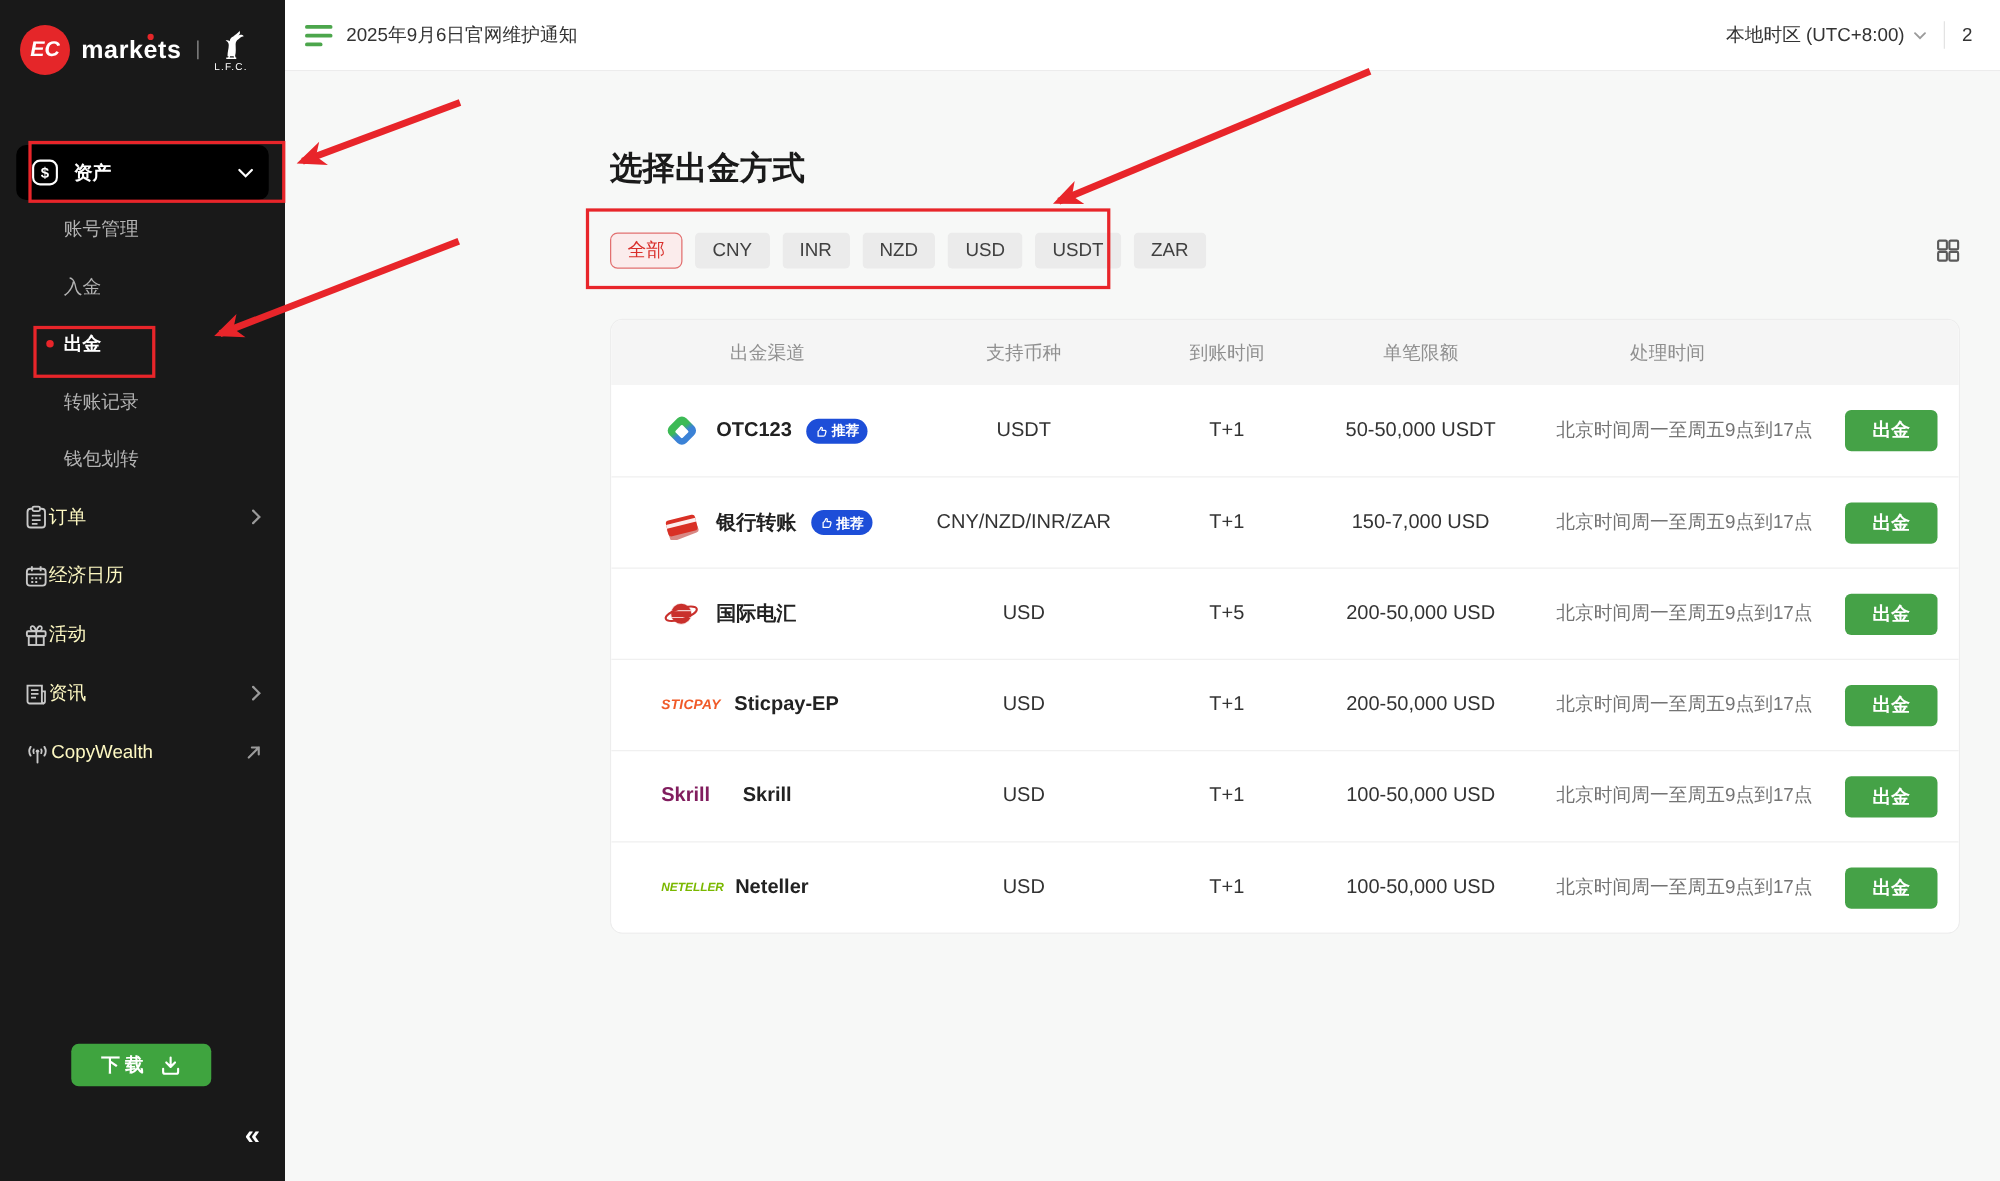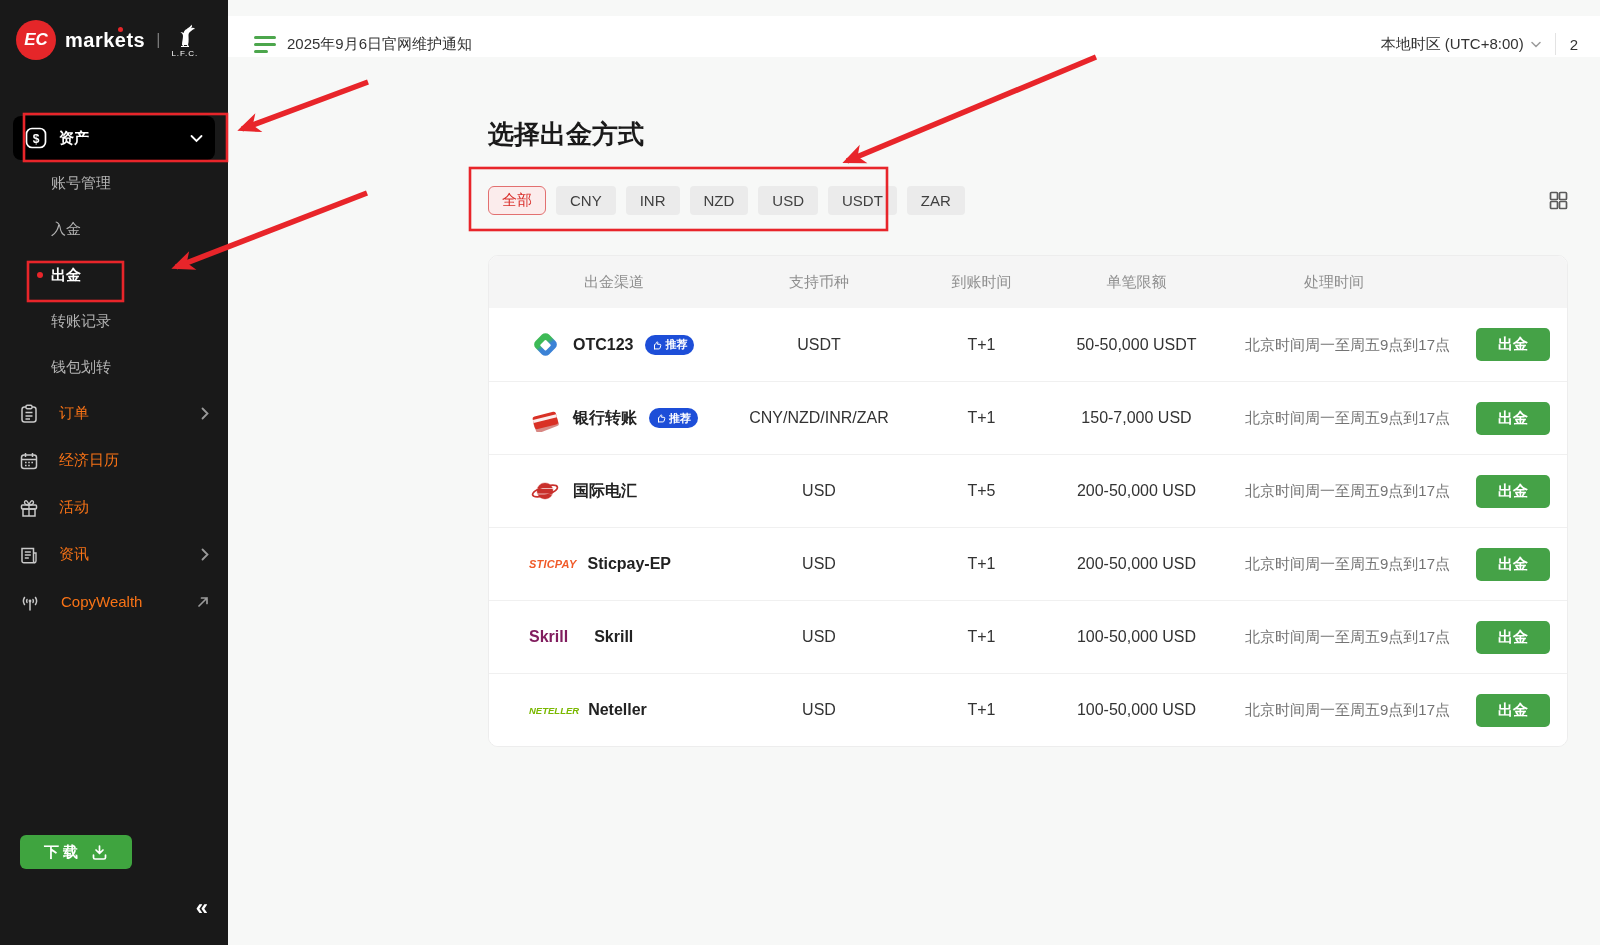--- a/index.html
+++ b/index.html
@@ -16,29 +16,29 @@
   .lfc-wrap { display:flex; flex-direction:column; align-items:center; line-height:1; }
   .lfc-txt { color:#fff; font-size:8px; letter-spacing:1px; margin-top:1px; }
 
   .nav { display:flex; flex-direction:column; padding:0 13px; margin-top:36px; }
   .nav-active { background:#000; border-radius:8px; height:44px; display:flex; align-items:center; padding:0 12px; color:#fff; }
   .nav-active .lbl { font-size:15px; font-weight:bold; margin-left:12px; }
   .nav-active .chev { margin-left:auto; display:flex; }
   .subitem { height:46px; display:flex; align-items:center; padding-left:38px; color:#b3b3b3; font-size:15px; position:relative; }
   .subitem.active { color:#fff; font-weight:bold; }
   .subitem.active .dot { position:absolute; left:24px; width:6px; height:6px; border-radius:50%; background:#e8252a; }
-  .navitem { height:47px; display:flex; align-items:center; padding:0 6px; color:#f97316; font-size:15px; gap:20px; }
+  .navitem { height:47px; display:flex; align-items:center; padding:0 6px; color:#fef9c3; font-size:15px; gap:0; }
   .navitem .tail { margin-left:auto; display:flex; color:#9a9a9a; }
 
-  .download-btn { margin-top:auto; margin-left:20px; width:112px; height:34px; background:#3fa43f; border-radius:6px; border:none; color:#fff; font-size:15px; font-weight:bold; display:flex; align-items:center; justify-content:center; gap:9px; cursor:pointer; font-family:inherit; letter-spacing:4px; }
+  .download-btn { margin-top:auto; margin-left:57px; width:112px; height:34px; background:#3fa43f; border-radius:6px; border:none; color:#fff; font-size:15px; font-weight:bold; display:flex; align-items:center; justify-content:center; gap:9px; cursor:pointer; font-family:inherit; letter-spacing:4px; }
   .collapse-row { display:flex; justify-content:flex-end; padding:28px 20px 26px 0; }
   .collapse-ic { color:#fff; font-size:22px; font-weight:bold; line-height:1; cursor:pointer; }
 
   
-  .topbar { position:absolute; left:228px; top:16px; right:0; height:57px; background:#fff; border-bottom:1px solid #ececec; display:flex; align-items:center; padding:0 22px 0 26px; }
+  .topbar { position:absolute; left:228px; top:0; right:0; height:57px; background:#fff; border-bottom:1px solid #ececec; display:flex; align-items:center; padding:0 22px 0 16px; }
   .burger { display:flex; flex-direction:column; gap:4px; width:22px; cursor:pointer; }
   .burger b { height:3px; border-radius:2px; background:#4ca64c; display:block; }
   .burger b:nth-child(1){ width:22px; } .burger b:nth-child(2){ width:22px; } .burger b:nth-child(3){ width:14px; }
   .notice { margin-left:11px; font-size:15px; color:#333; }
   .tb-right { margin-left:auto; display:flex; align-items:center; }
   .tz { font-size:15px; color:#333; }
   .tz-caret { margin-left:7px; display:flex; }
   .tb-div { width:1px; height:22px; background:#e3e3e3; margin:0 14px; }
   .clock { font-size:15px; color:#333; }
 

